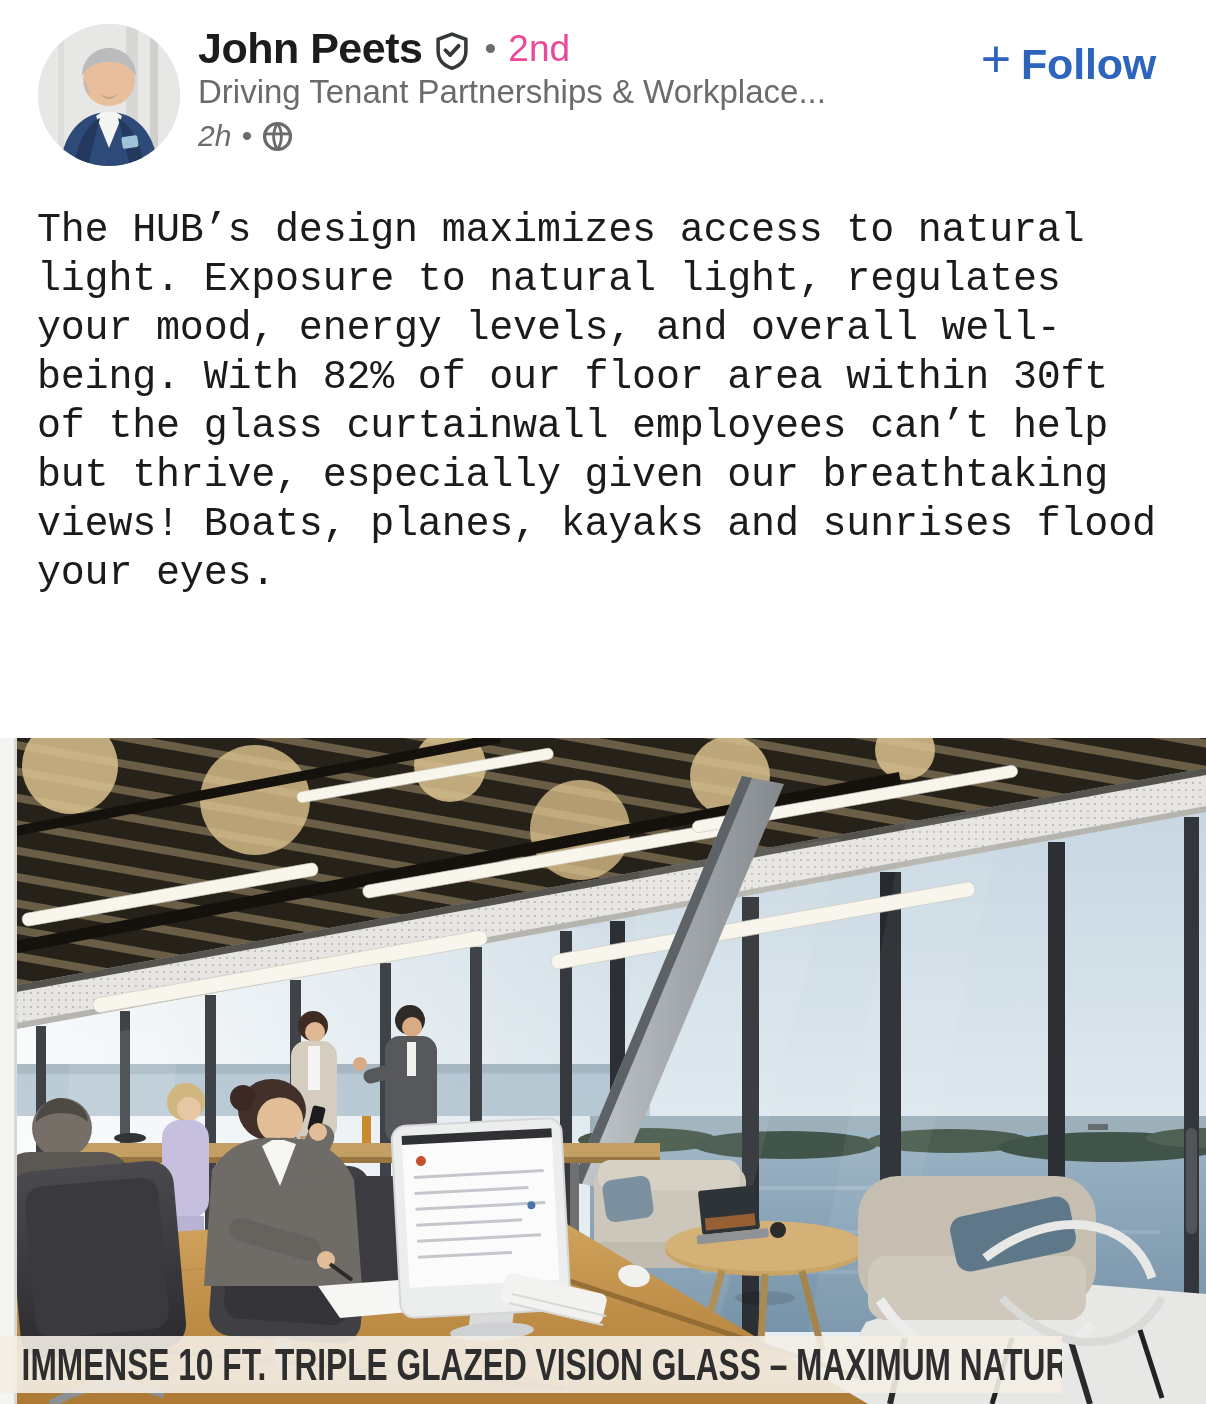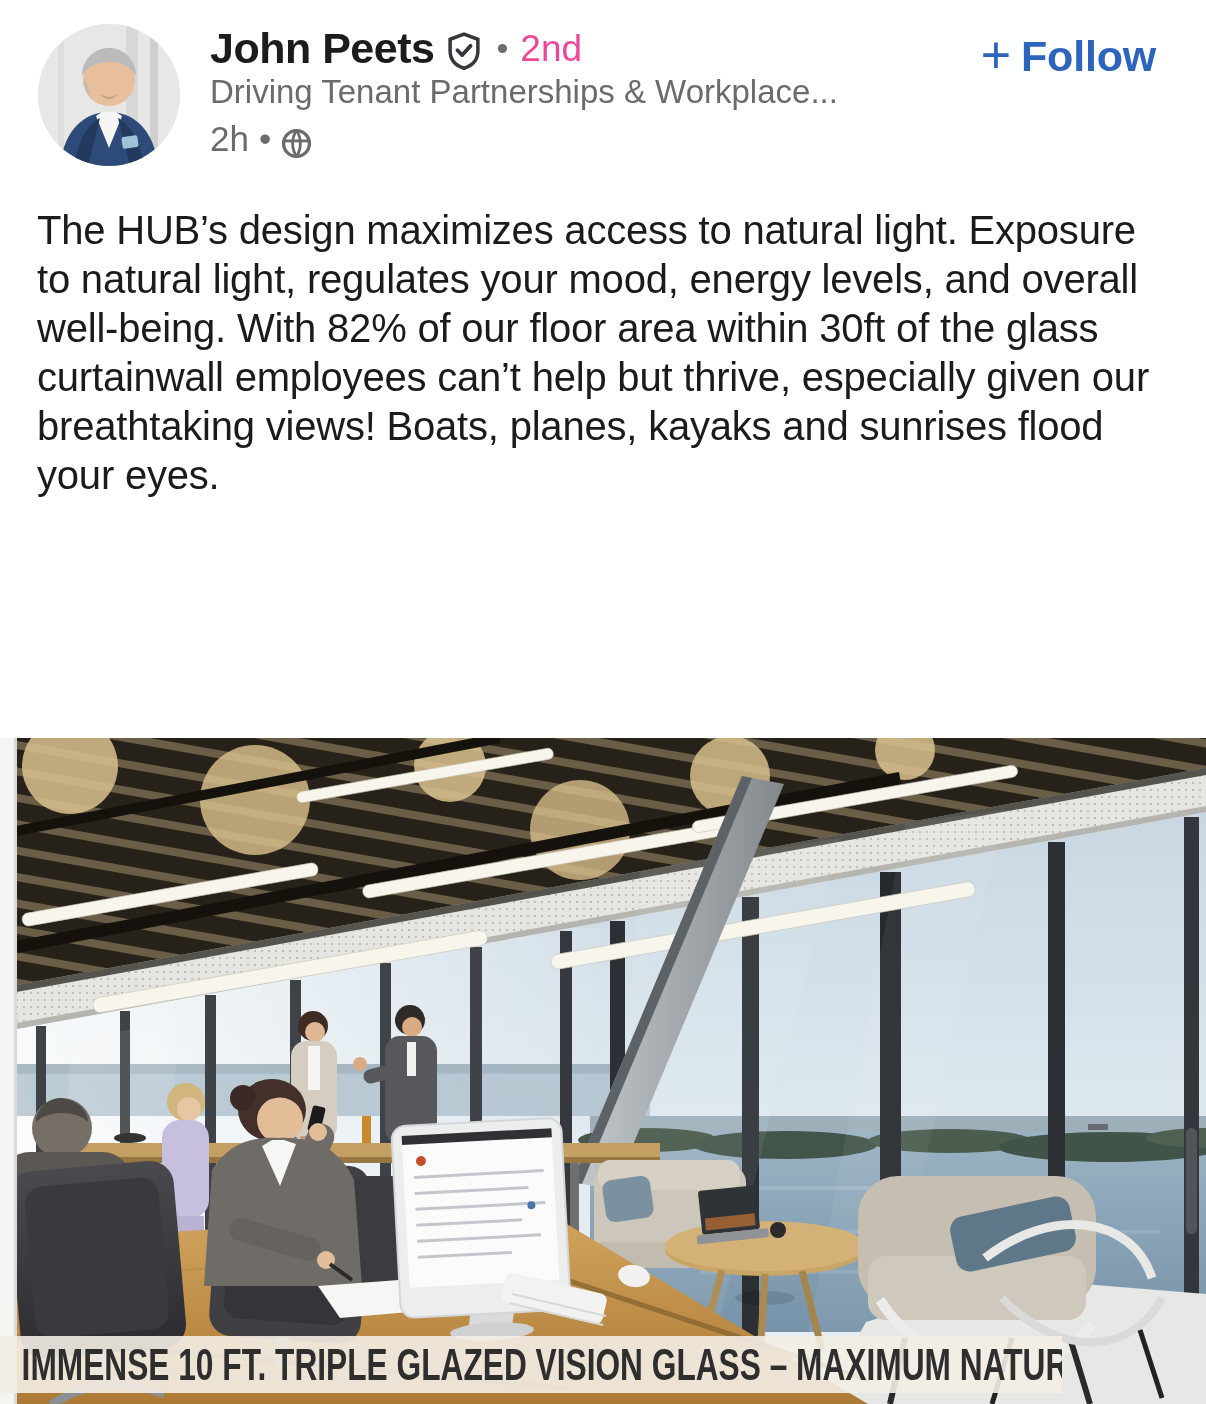--- a/index.html
+++ b/index.html
@@ -8,41 +8,41 @@
     background:#ffffff;
     font-family:"Liberation Sans","DejaVu Sans",sans-serif;
     -webkit-font-smoothing:antialiased;
   }
   
   .post-header{position:absolute;top:22px;left:38px;right:38px;height:168px;}
   .avatar{
     position:absolute;left:0;top:2px;width:142px;height:142px;border-radius:50%;
     overflow:hidden;background:#e9e9e7;
   }
-  .header-text{position:absolute;left:172px;top:2px;right:250px;}
+  .header-text{position:absolute;left:160px;top:2px;right:250px;}
   .name-row{display:flex;align-items:center;gap:12px;}
   .author-name{font-size:43px;font-weight:700;color:#1c1c1c;letter-spacing:-0.5px;}
   .badge{width:36px;height:38px;margin-top:4px;}
   .degree-sep{font-size:34px;color:#6e6e6e;margin-left:2px;}
   .degree{font-size:37px;color:#ec4899;}
   .headline{
     font-size:33px;color:#6b6b6b;white-space:nowrap;
     overflow:hidden;max-width:730px;
   }
-  .time-row{margin-top:8px;display:flex;align-items:flex-end;gap:10px;font-size:35px;color:#6b6b6b;}
+  .time-row{margin-top:8px;display:flex;align-items:flex-start;gap:10px;font-size:30px;color:#6b6b6b;font-style:italic;}
   .globe{width:31px;height:31px;margin-top:2px;}
   .follow-btn{
     position:absolute;right:4px;top:4px;border:none;background:transparent;cursor:pointer;
     display:flex;align-items:center;gap:10px;padding:6px 8px;
     color:#2d64bc;font-family:inherit;
   }
   .follow-plus{font-size:52px;font-weight:500;line-height:1;margin-top:-4px;}
-  .follow-label{font-size:43px;font-weight:700;letter-spacing:-0.2px;}
+  .follow-label{font-size:43px;font-weight:700;letter-spacing:-0.2px;margin-top:8px;}
   
-  .post-body{position:absolute;top:206px;left:37px;width:1140px;color:#1b1b1b;}
+  .post-body{position:absolute;top:206px;left:37px;width:1140px;color:#1b1b1b;font-family:Liberation Mono, monospace;}
   .post-body p{margin:0;font-size:40px;line-height:49px;letter-spacing:-0.2px;}
   .post-body p + p{margin-top:51px;}
   
   .post-image{position:absolute;top:738px;left:0;width:1206px;height:666px;margin:0;overflow:hidden;background:#cfdbe3;}
   .scene{position:absolute;top:0;left:0;}
   .caption-bar{
     position:absolute;left:0;top:598px;width:1062px;height:57px;
     background:rgba(243,238,229,0.90);
     display:flex;align-items:center;overflow:hidden;
   }

